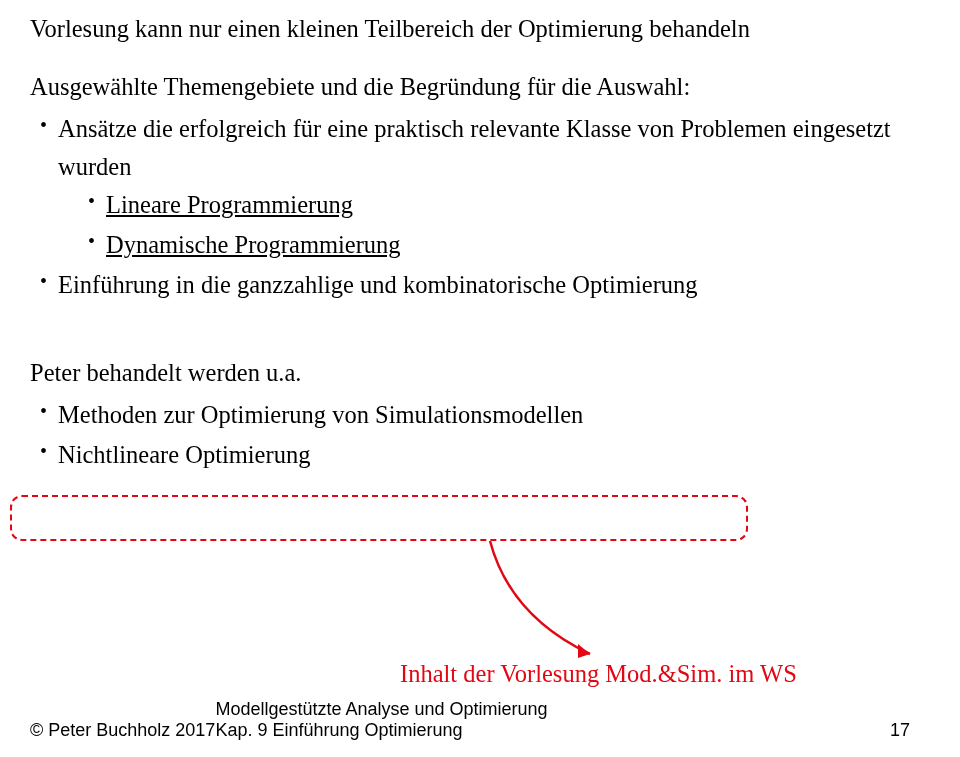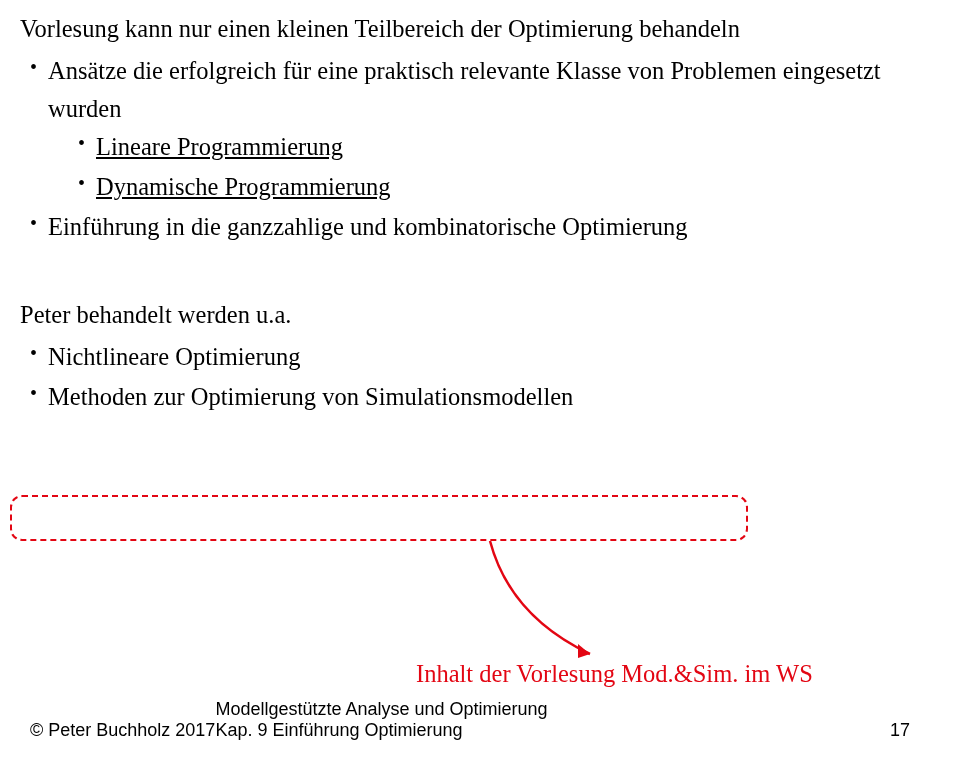--- a/index.html
+++ b/index.html
@@ -6,21 +6,21 @@
     body {
       width: 960px;
       height: 757px;
       background: #fff;
       font-family: "Times New Roman", Times, serif;
       color: #000;
       position: relative;
       overflow: hidden;
     }
     .slide {
-      padding: 10px 30px 0 20px;
+      padding: 10px 30px 0 30px;
       position: relative;
       height: 100%;
       border-radius: 7px;
     }
     .para {
       font-size: 24.5px;
       line-height: 1.55;
       margin-bottom: 4px;
     }
     .list-l1 {
@@ -75,21 +75,21 @@
       position: absolute;
       top: 536px;
       left: 480px;
       width: 130px;
       height: 130px;
       pointer-events: none;
     }
     .red-note {
       position: absolute;
       top: 660px;
-      left: 416px;
+      left: 400px;
       font-size: 24.5px;
       color: #e30613;
       font-family: "Times New Roman", Times, serif;
     }
     .footer {
       position: absolute;
       bottom: 16px;
       left: 30px;
       right: 30px;
       display: flex;
@@ -113,39 +113,40 @@
       min-width: 40px;
     }
   </style>
 </head>
 <body>
 
 <div class="slide">
 
   <p class="para">Vorlesung kann nur einen kleinen Teilbereich der Optimierung behandeln</p>
 
+  <p class="para" style="margin-top:20px">Ausgewählte Themengebiete und die Begründung für die Auswahl:</p>
 
   <ul class="list-l1">
     <li>
       <span>Ansätze die erfolgreich für eine praktisch relevante Klasse von Problemen eingesetzt wurden</span>
       <ul class="list-l2">
         <li><span>Lineare Programmierung</span></li>
         <li><span>Dynamische Programmierung</span></li>
       </ul>
     </li>
     <li><span>Einführung in die ganzzahlige und kombinatorische Optimierung</span></li>
   </ul>
 
   <div class="gap"></div>
 
   <p class="para" style="margin-top:18px">Peter behandelt werden u.a.</p>
 
   <ul class="list-l1">
+    <li><span>Methoden zur Optimierung von Simulationsmodellen</span></li>
     <li><span>Nichtlineare Optimierung</span></li>
-    <li><span>Methoden zur Optimierung von Simulationsmodellen</span></li>
   </ul>
 
   <div class="dashed-box"></div>
 
   <svg class="arrow" viewBox="0 0 130 130">
     <path d="M 10 5 Q 30 80 110 118" stroke="#e30613" stroke-width="2.5" fill="none"></path>
     <polygon points="110,118 98,108 98,122" fill="#e30613"></polygon>
   </svg>
 
   <div class="red-note">Inhalt der Vorlesung Mod.&amp;Sim. im WS</div>

